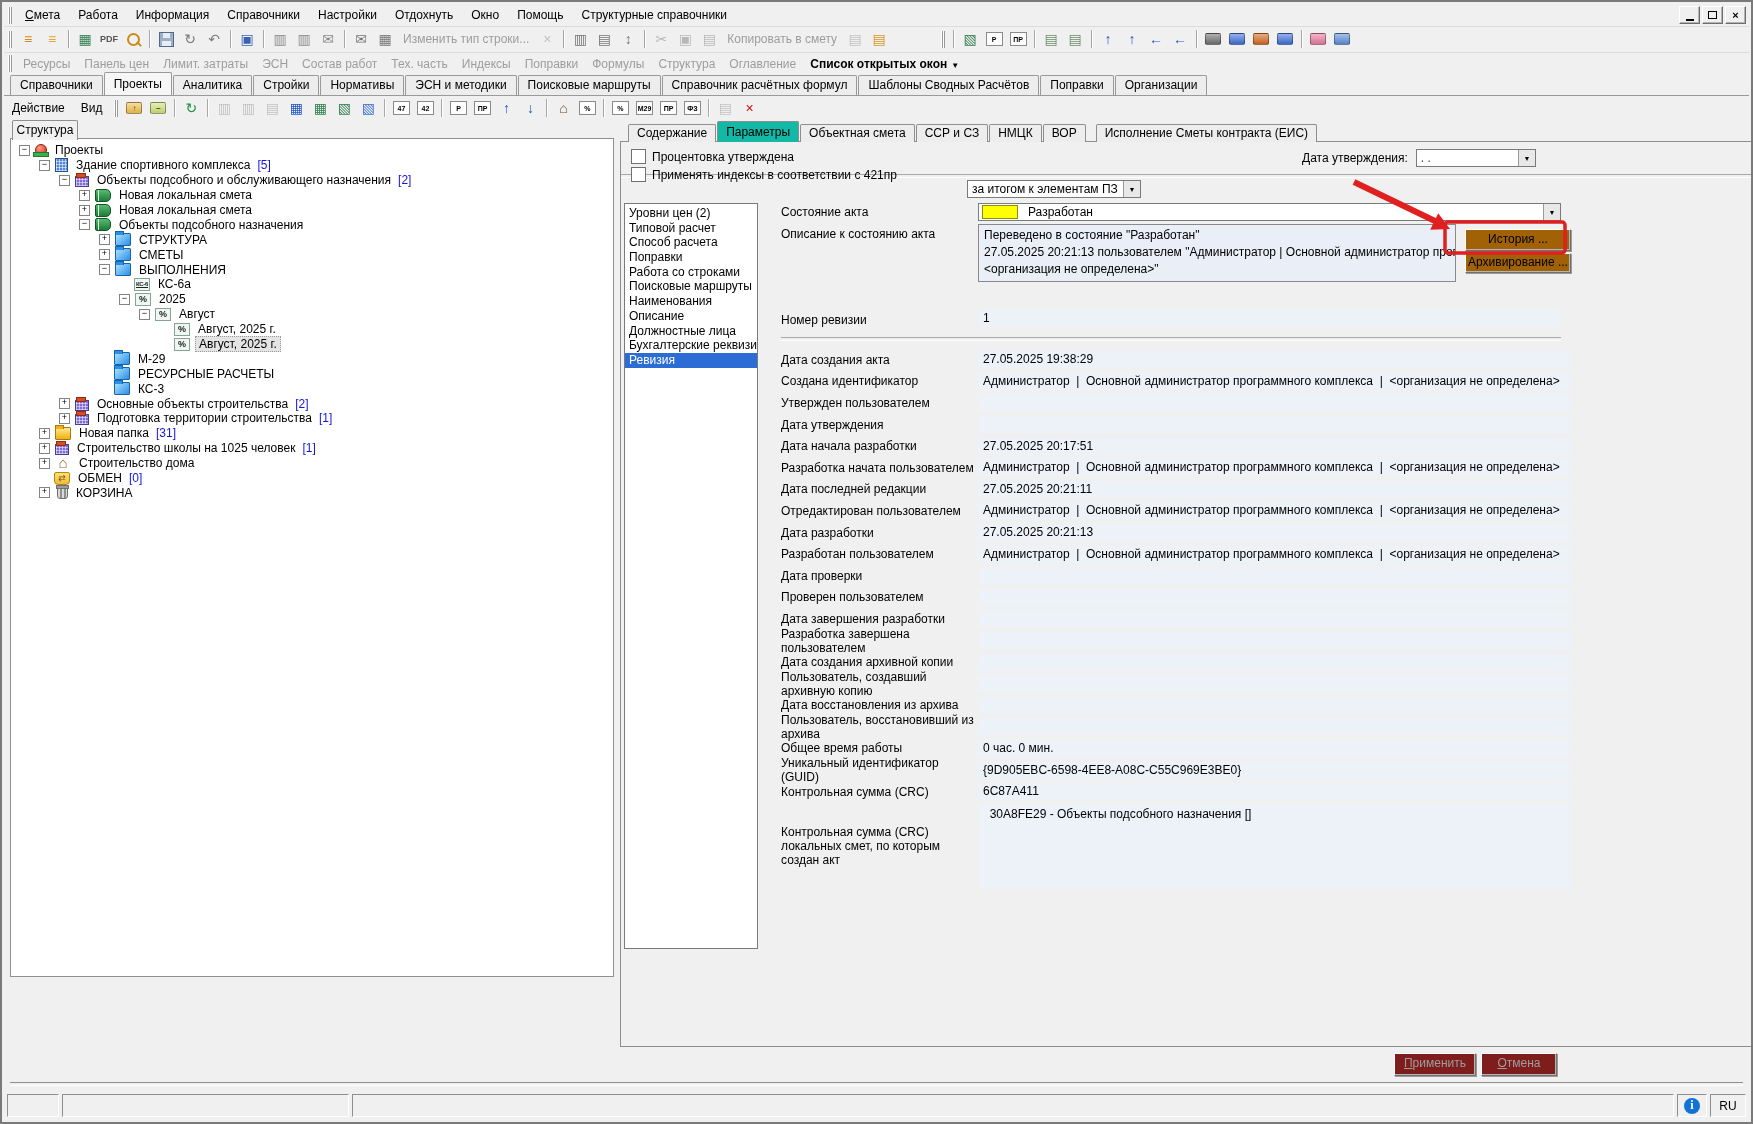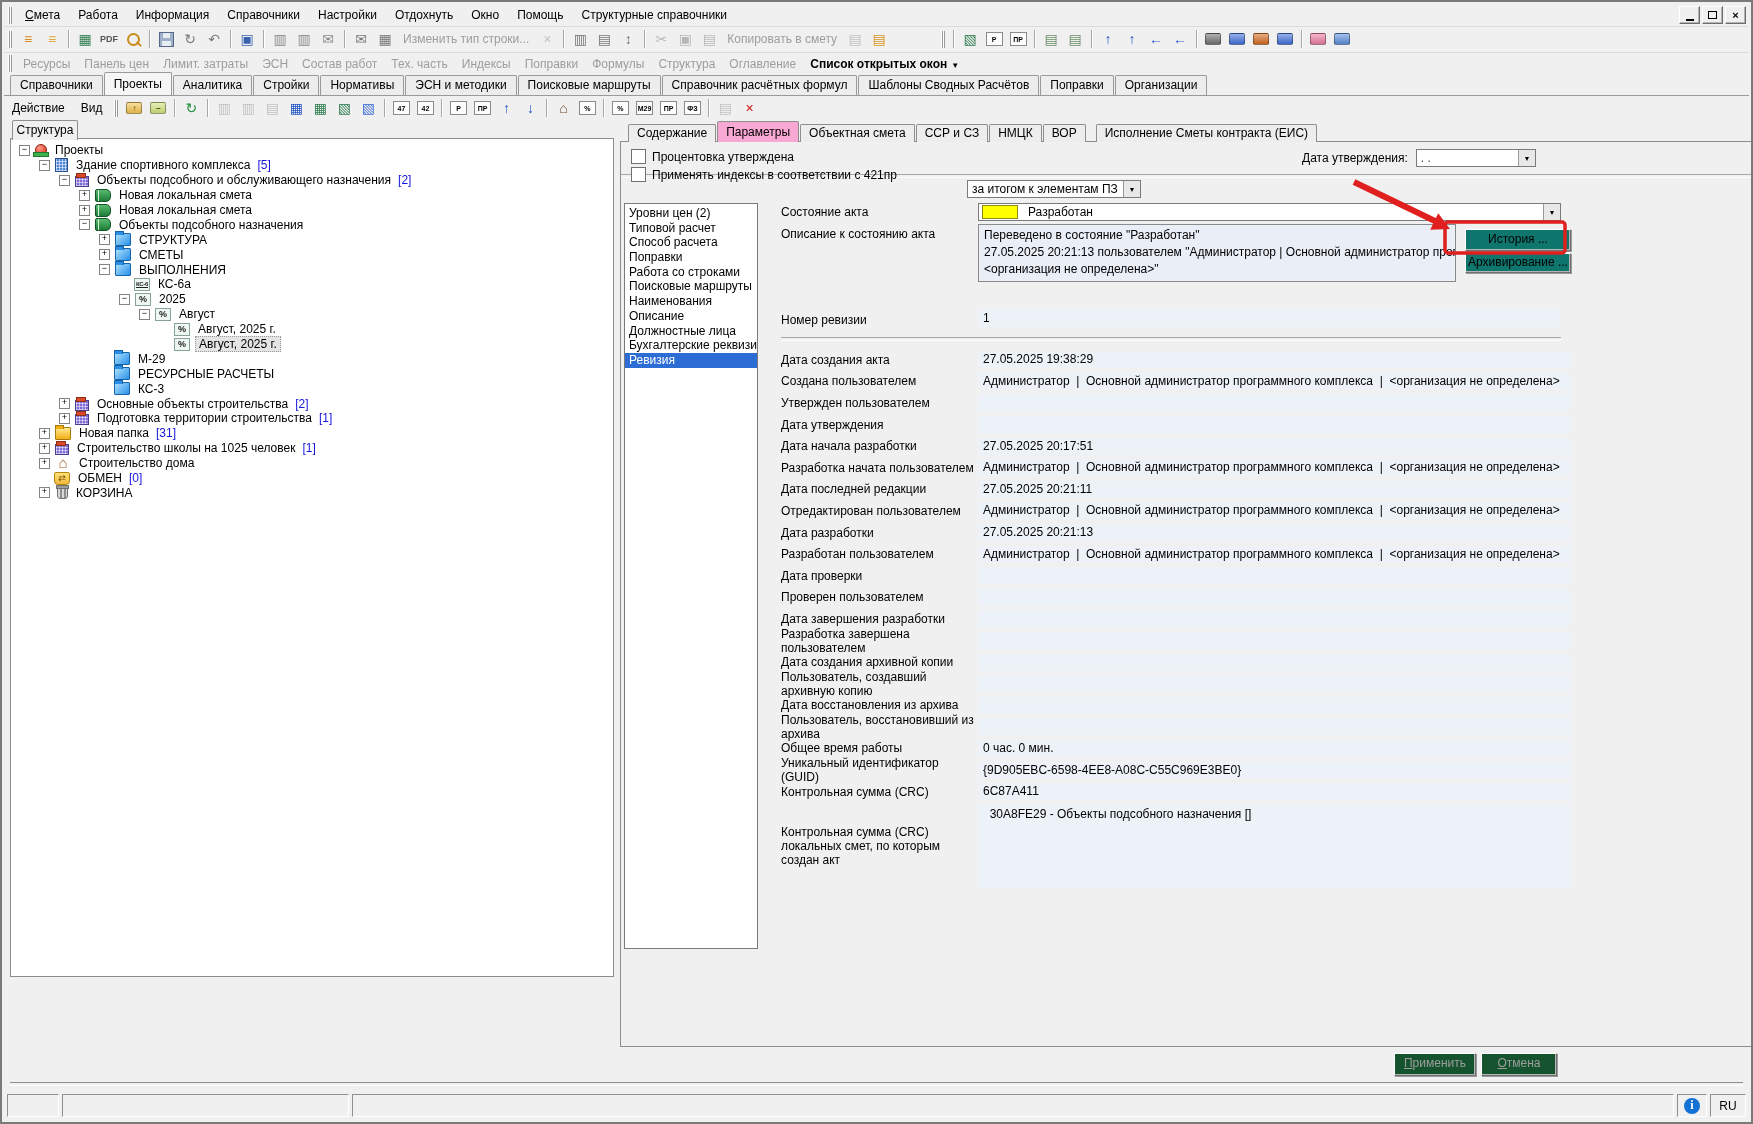--- a/index.html
+++ b/index.html
@@ -70,21 +70,21 @@
   .ti.exchange{background:linear-gradient(180deg,#ffe27a,#f0b93c);border:1px solid #b8860b;border-radius:2px 2px 4px 4px;
      font-size:9px;color:#7a5200;display:flex;align-items:center;justify-content:center}
   .ti.trash{width:11px;height:13px;margin-left:3px;background:repeating-linear-gradient(90deg,#d9d9d9 0 2px,#8f8f8f 2px 4px);border:1px solid #6f6f6f;border-radius:2px 2px 3px 3px}
   .ti.trash:before{content:"";position:absolute;left:-2px;right:-2px;top:-2px;height:2px;background:#9c9c9c;border:1px solid #6f6f6f}
   .tlab{padding:0 3px}
   .tlab.sel{background:#e4e4e4;border:1px dotted #9a9a9a}
   .tcount{color:#1414df;margin-left:4px}
   
   .rtabs{position:absolute;left:626px;top:120px;height:20px;display:flex;align-items:flex-end;z-index:3}
   .rt{height:17px;line-height:17px;padding:0 8px;background:#ededed;border:1px solid #8e8e8e;border-bottom:none;margin-right:1px;border-radius:2px 2px 0 0;white-space:nowrap}
-  .rt.on{height:20px;line-height:20px;background:#f9a8d4;z-index:2}
+  .rt.on{height:20px;line-height:20px;background:#14b8a6;z-index:2}
   .rt.gap{margin-left:9px}
   .rcontent{position:absolute;left:618px;top:139px;width:1132px;height:906px;border:1px solid #8e8e8e;background:#f0f0f0;box-sizing:border-box;z-index:2}
   .cb{width:13px;height:13px;background:#fff;border:1px solid #707070;flex:none;margin-right:6px}
   .chkrow{position:absolute;display:flex;align-items:center}
   .hline{position:absolute;left:0;right:0;height:2px;border-top:1px solid #a8a8a8;border-bottom:1px solid #fdfdfd}
   .combo{background:#fff;border:1px solid #7a7a7a;height:18px;display:flex;align-items:center;box-sizing:border-box}
   .cmb-text{flex:1;padding:0 4px;white-space:nowrap;overflow:hidden}
   .cmb-btn{width:16px;height:16px;background:#e8e8e8;border-left:1px solid #9a9a9a;display:flex;align-items:center;justify-content:center;font-size:7px;flex:none}
   .catlist{position:absolute;left:3px;top:61px;width:134px;height:746px;background:#fff;border:1px solid #7a7a7a;padding-top:2px;box-sizing:border-box}
   .cat{height:14.7px;line-height:14.7px;padding:0 4px;white-space:nowrap;overflow:hidden}
@@ -93,26 +93,26 @@
   .flabel{width:197px;flex:none;padding-right:4px;box-sizing:border-box}
   .fval{flex:1;background:#edf2f9;height:17px;line-height:17px;padding:0 5px;overflow:hidden;white-space:pre}
   .frow{display:flex;height:21.6px;align-items:center}
   .frow.tall{height:88px;align-items:center}
   .frow.tall .fval{height:82px;line-height:16px;padding-top:2px}
   .statecombo{position:absolute;left:197px;top:0;width:583px}
   .swatch{width:34px;height:12px;border:1px solid #8a8a1a;margin:0 6px 0 3px;flex:none}
   .desclabel{position:absolute;left:0;top:24px}
   .descbox{position:absolute;left:197px;top:21px;width:478px;height:58px;background:#e9eef7;border:1px solid #8a8a8a;padding:2px 5px;box-sizing:border-box;overflow:hidden}
   .descline{white-space:nowrap;line-height:17px}
-  .sidebtn{position:absolute;left:684px;width:104px;background:#0f766e;border:1px solid;border-color:#fff #707070 #707070 #fff;
+  .sidebtn{position:absolute;left:684px;width:104px;background:#a16207;border:1px solid;border-color:#fff #707070 #707070 #fff;
      box-shadow:inset -1px -1px 0 #b5b5b5,1px 1px 0 #9a9a9a;text-align:center}
   .revlabel{position:absolute;left:0;top:110px}
   .revval{position:absolute;left:197px;top:107px;width:573px}
   .rows{position:absolute;left:0;top:146px;right:0}
-  .btn-dlg{position:absolute;height:21px;line-height:19px;background:#14532d;border:1px solid;border-color:#fff #707070 #707070 #fff;
+  .btn-dlg{position:absolute;height:21px;line-height:19px;background:#7f1d1d;border:1px solid;border-color:#fff #707070 #707070 #fff;
      box-shadow:inset -1px -1px 0 #b5b5b5,1px 1px 0 #9a9a9a;color:#9d9d9d;text-align:center}
   .btn-dlg::first-letter{text-decoration:underline}
   .groove{position:absolute;left:8px;right:8px;top:1080px;height:2px;border-top:1px solid #8f8f8f;border-bottom:1px solid #fff}
   .statusbar{position:absolute;left:2px;right:2px;bottom:3px;height:27px;display:flex;gap:3px;padding:2px 3px;box-sizing:border-box}
   .scell{border:1px solid;border-color:#8f8f8f #fff #fff #8f8f8f;background:#f0f0f0;display:flex;align-items:center;justify-content:center}
   .infoi{width:16px;height:16px;border-radius:50%;background:#1273d4;color:#fff;font-family:"Liberation Serif",serif;font-weight:bold;font-size:12px;display:flex;align-items:center;justify-content:center}
   .annot{position:absolute;left:0;top:0;pointer-events:none;z-index:9}
 </style>
 </head>
 <body>
@@ -590,21 +590,21 @@
       <div class="sidebtn" style="top:50px;height:18px;line-height:16px">Архивирование ...</div>
       <div class="revlabel">Номер ревизии</div>
       <div class="fval revval">1</div>
       <div class="hline" style="top:134px;left:0;right:10px"></div>
       <div class="rows" id="rows">
           <div class="frow">
             <div class="flabel">Дата создания акта</div>
             <div class="fval">27.05.2025 19:38:29</div>
           </div>
           <div class="frow">
-            <div class="flabel">Создана пользователем</div>
+            <div class="flabel">Создана идентификатор</div>
             <div class="fval">Администратор  |  Основной администратор программного комплекса  |  &lt;организация не определена&gt;</div>
           </div>
           <div class="frow">
             <div class="flabel">Утвержден пользователем</div>
             <div class="fval"></div>
           </div>
           <div class="frow">
             <div class="flabel">Дата утверждения</div>
             <div class="fval"></div>
           </div>

